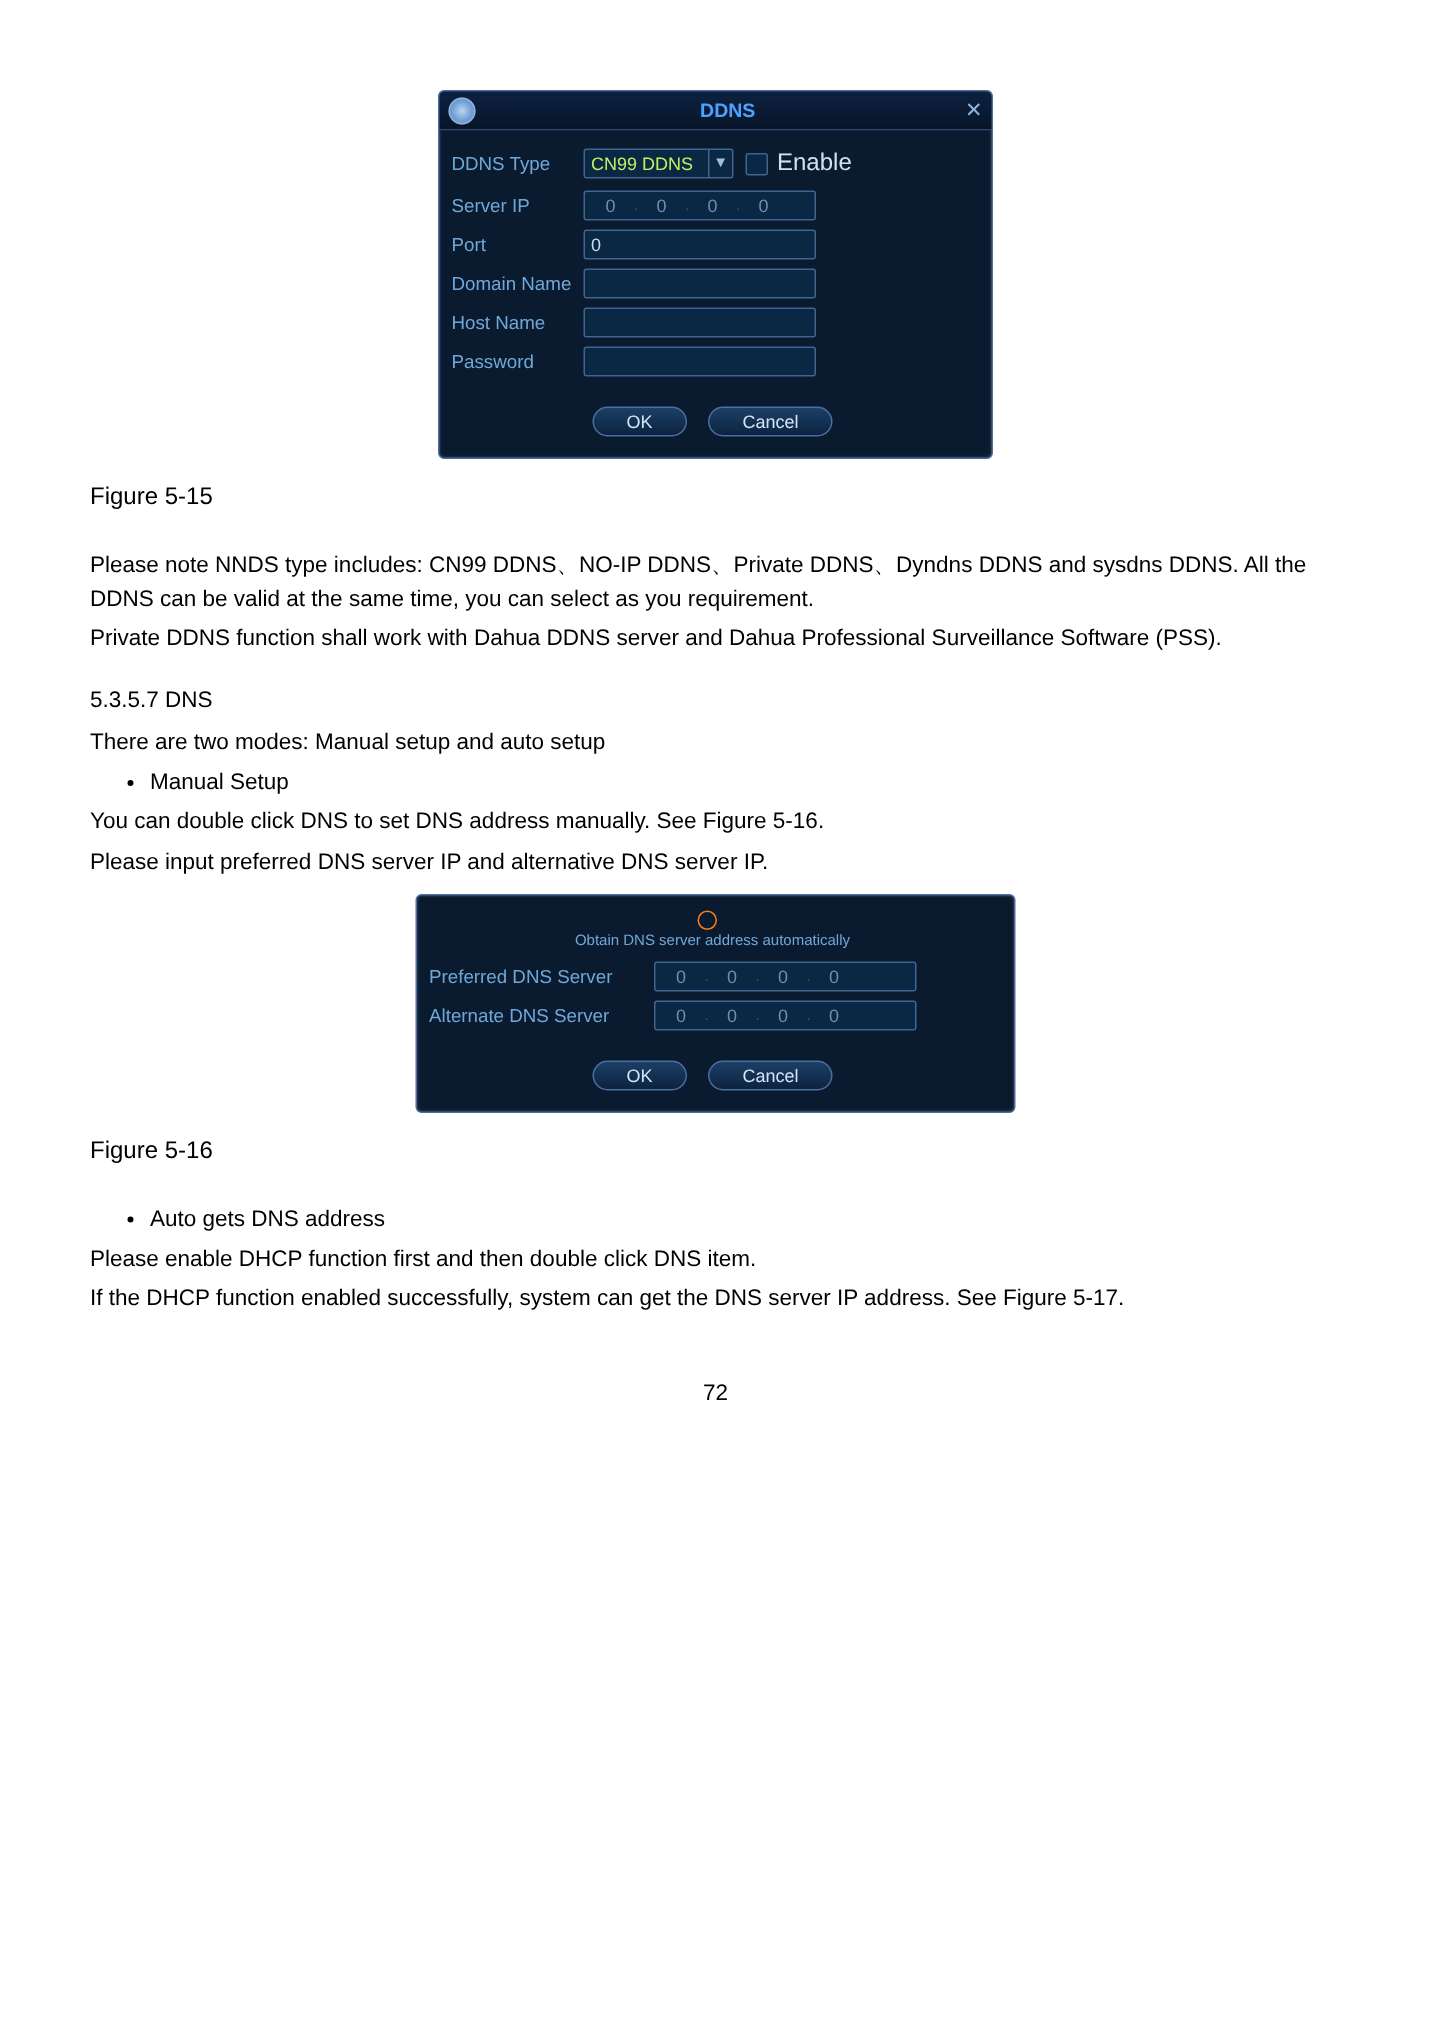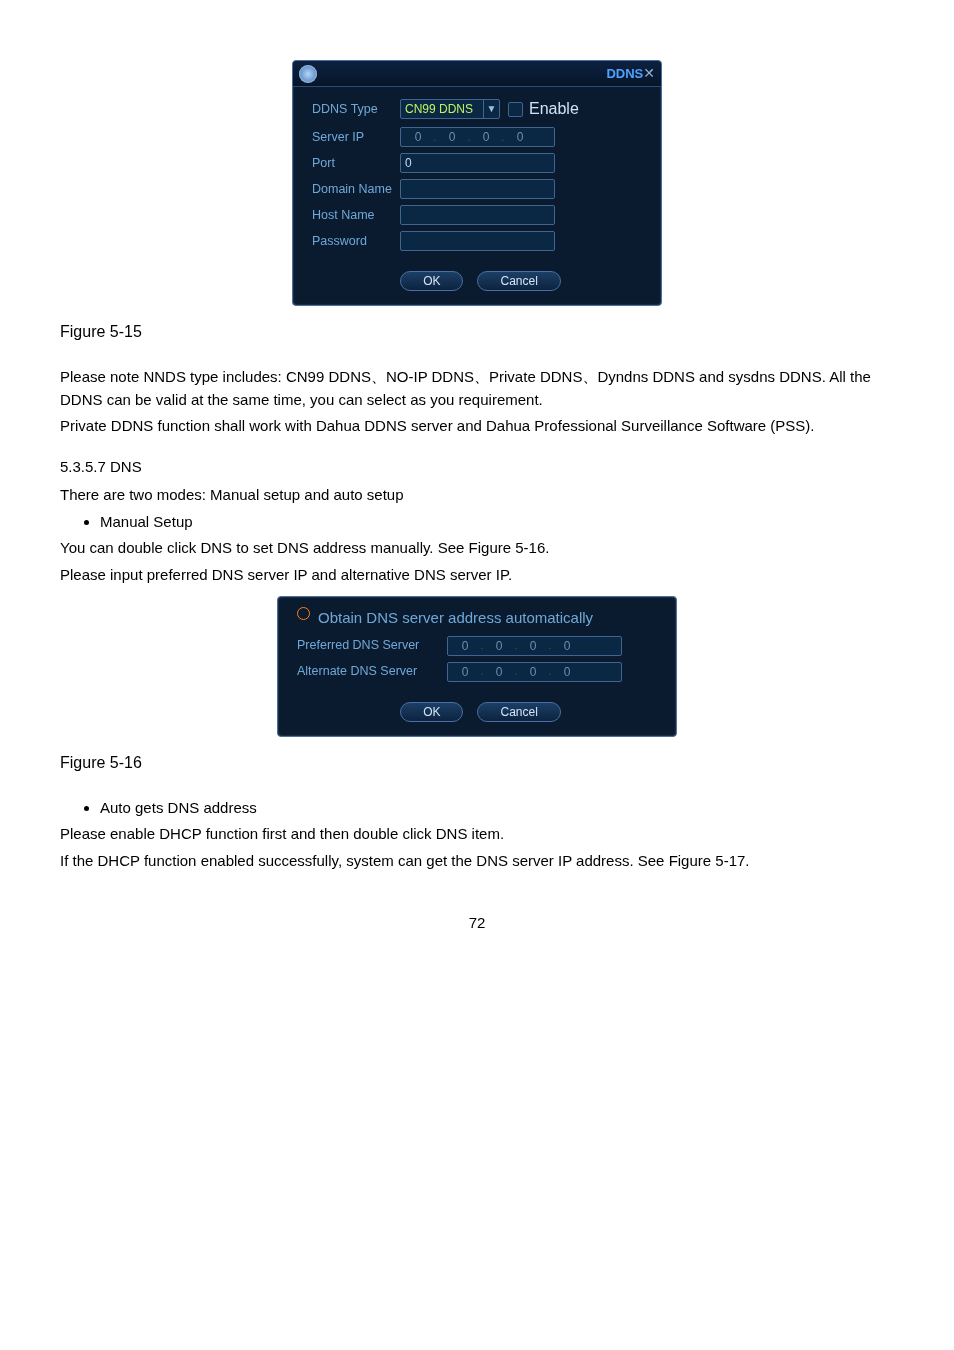--- a/index.html
+++ b/index.html
@@ -38,23 +38,23 @@
     border-radius: 4px 4px 0 0;
     padding: 0 6px;
     border-bottom: 1px solid #2c4a72;
   }
   .title-icon {
     width:18px; height:18px; border-radius:50%;
     background: radial-gradient(#b7d6f5,#2e6bb4);
     margin-right:10px;
     box-shadow: inset 0 0 2px #fff;
   }
-  .title-text { flex:1; color:#4ea2ff; font-weight:bold; text-align:right; }
+  .title-text { flex:1; color:#4ea2ff; font-weight:bold; text-align:center; }
   .close-x { color:#8fb3d6; font-size:14px; cursor:pointer; }
-  .dialog-body { padding: 10px 12px 14px 19px; }
+  .dialog-body { padding: 10px 12px 14px 8px; }
   .form-row { display:flex; align-items:center; margin-bottom:6px; }
   .form-label { width: 88px; color:#6fa8d8; font-size:12.5px; }
   .text-input {
     background:#0a2743;
     border:1px solid #3f6590;
     height:20px; color:#c6ddf2;
     padding: 0 4px; font-size:12px;
     border-radius:2px;
   }
   .sel-wrap {
@@ -76,21 +76,21 @@
   .btn-row { display:flex; justify-content:center; gap: 14px; margin-top:20px; }
   .dlg-btn {
     background: linear-gradient(#1c3f66,#0c2340);
     border:1px solid #4a6fa0; border-radius:10px;
     color:#d4e4f6; font-size:12px; padding:2px 22px;
     cursor:pointer;
   }
 
   
   #dns-dialog { width: 400px; }
-  .radio-row { display:flex; align-items:flex-start; margin-bottom:6px; font-size:15px; color:#6fa8d8; }
+  .radio-row { display:flex; align-items:center; margin-bottom:6px; font-size:10px; color:#6fa8d8;flex-direction:column; }
   .radio-off { width:13px; height:13px; border-radius:50%; border:1.5px solid #fd7e14; margin-right:8px; }
   .radio-on { width:13px; height:13px; border-radius:50%; border:1.5px solid #2c4a72; background:#111; display:flex; align-items:center; justify-content:center; margin-right:8px; }
   .radio-on-inner { width:6px; height:6px; border-radius:50%; background:#aab; }
   .dns-form-row { display:flex; align-items:center; margin-bottom:6px; }
   .dns-form-row .form-label { width: 150px; }
 </style>
 </head>
 <body>
 
 <div class="center-figure">

